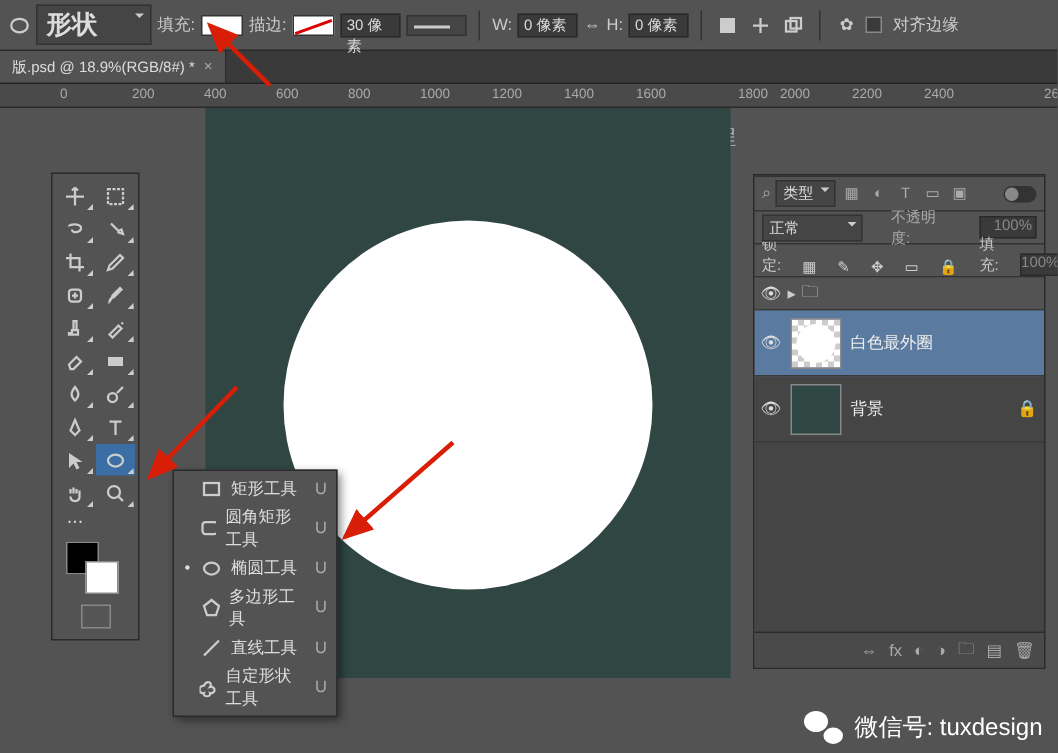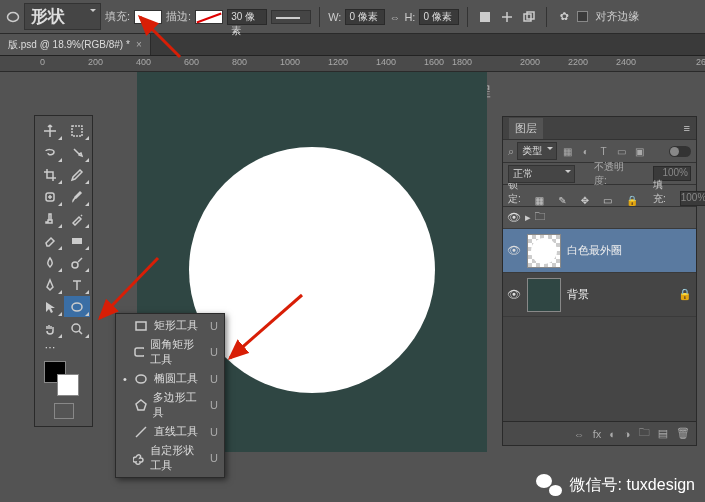--- a/index.html
+++ b/index.html
@@ -124,21 +124,21 @@
 <div class="ruler-h" id="ruler">
     <span style="left: 40px;">0</span>
     <span style="left: 88px;">200</span>
     <span style="left: 136px;">400</span>
     <span style="left: 184px;">600</span>
     <span style="left: 232px;">800</span>
     <span style="left: 280px;">1000</span>
     <span style="left: 328px;">1200</span>
     <span style="left: 376px;">1400</span>
     <span style="left: 424px;">1600</span>
-    <span style="left: 452px;">1800</span>
+    <span style="left: 492px;">1800</span>
     <span style="left: 520px;">2000</span>
     <span style="left: 568px;">2200</span>
     <span style="left: 616px;">2400</span>
     <span style="left: 664px; margin-left: 32px;">2600</span>
   </div>
 
 <div class="header-txt">
   <span>设计庶 ID：tuxdesign</span>
   <span class="sub">
     <span>UI</span><span class="divider">|</span><span>视觉设计</span><span class="divider">|</span><span>PS教程</span>
@@ -343,24 +343,20 @@
     <path d="M50 45 L10 5" stroke="#d81e06" stroke-width="3" marker-end="url(#ah1)"></path>
   </svg>
 <svg class="arrow" style="left:88px;top:250px" width="80" height="80">
     <path d="M70 8 L12 68" stroke="#d81e06" stroke-width="3" marker-end="url(#ah1)"></path>
   </svg>
 <svg class="arrow" style="left:222px;top:290px" width="90" height="80">
     <path d="M80 5 L8 68" stroke="#d81e06" stroke-width="3" marker-end="url(#ah1)"></path>
   </svg>
 
 <div class="layers">
-  <div class="layers-tabs">
-    <div class="t">图层</div>
-    <span style="margin-left:auto">≡</span>
-  </div>
   <div class="layers-filter">
     <span style="color:#aaa">⌕</span>
     <div class="lf-dd">类型</div>
     <span class="lf-ic">▦</span>
     <span class="lf-ic">◐</span>
     <span class="lf-ic">T</span>
     <span class="lf-ic">▭</span>
     <span class="lf-ic">▣</span>
     <div class="toggle"></div>
   </div>

